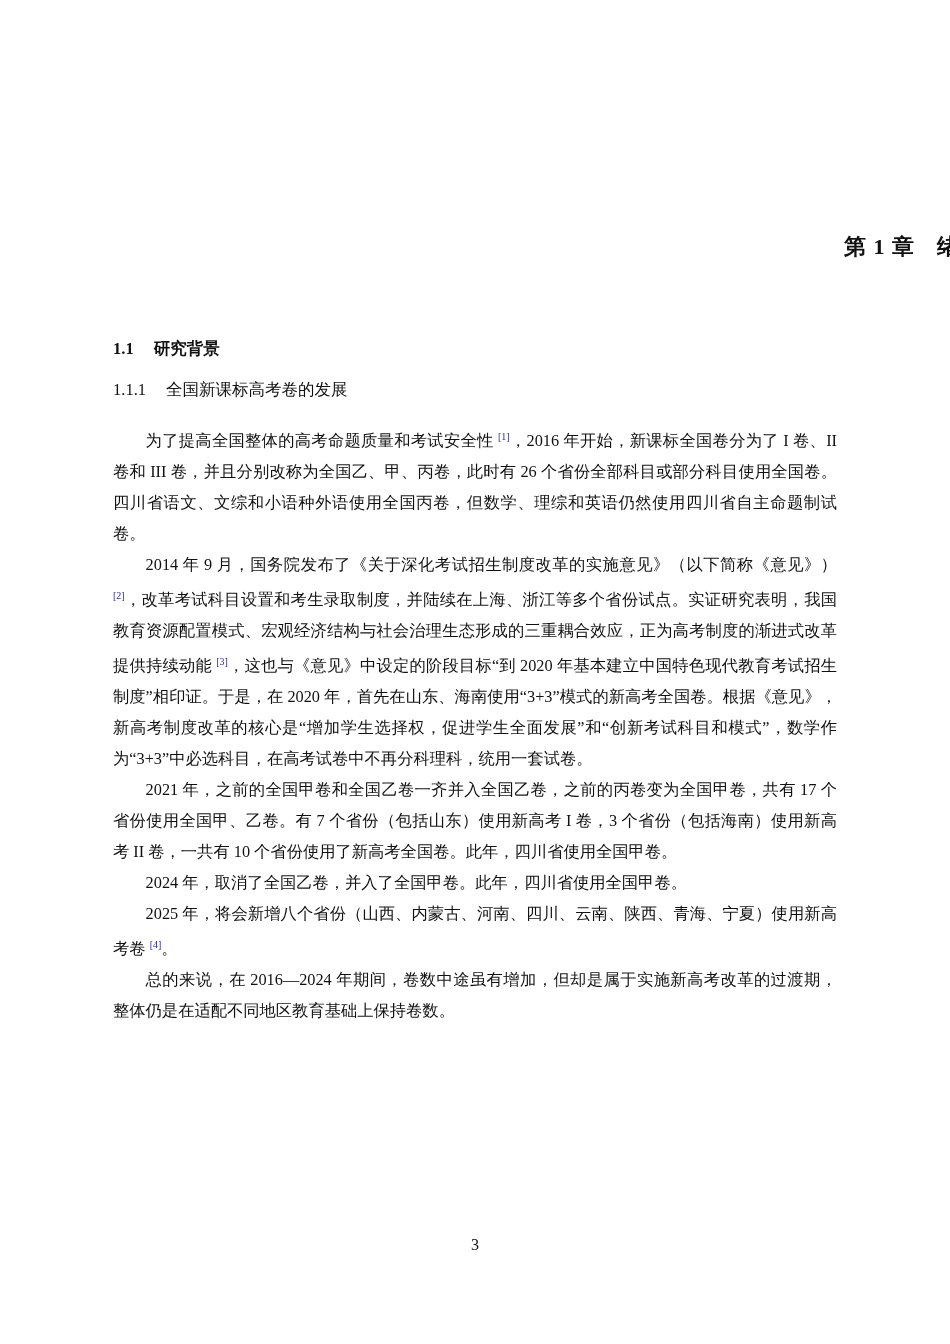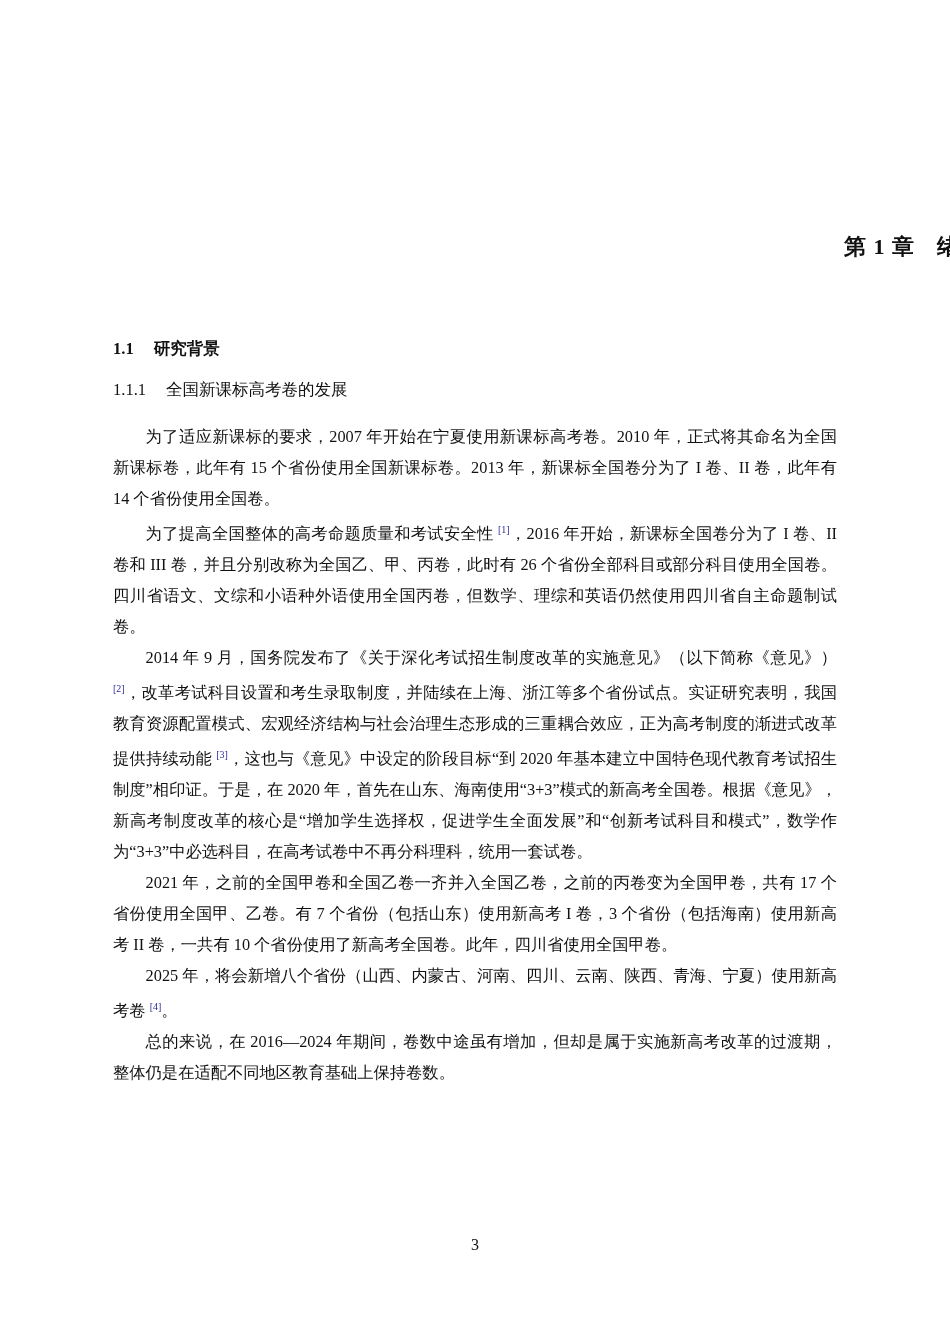--- a/index.html
+++ b/index.html
@@ -26,21 +26,21 @@
 
 <div class="h2">
   <span class="num">1.1</span><span>研究背景</span>
 </div>
 
 <div class="h3">
   <span class="num">1.1.1</span><span>全国新课标高考卷的发展</span>
 </div>
 
 <div class="body" id="body-text">
-    <p><span>为了适应新课标的要求，2007 年开始在宁夏使用新课标高考卷。2010 年，正式将其命名为全国新课标卷，此年有 15 个省份使用全国新课标卷。2013 年，新课标全国卷分为了 I 卷、II 卷，此年有 14 个省份使用全国卷。</span></p>
     <p><span>为了提高全国整体的高考命题质量和考试安全性 </span><span class="cite">[1]</span><span>，2016 年开始，新课标全国卷分为了 I 卷、II 卷和 III 卷，并且分别改称为全国乙、甲、丙卷，此时有 26 个省份全部科目或部分科目使用全国卷。四川省语文、文综和小语种外语使用全国丙卷，但数学、理综和英语仍然使用四川省自主命题制试卷。</span></p>
     <p><span>2014 年 9 月，国务院发布了《关于深化考试招生制度改革的实施意见》（以下简称《意见》）</span><span class="cite">[2]</span><span>，改革考试科目设置和考生录取制度，并陆续在上海、浙江等多个省份试点。实证研究表明，我国教育资源配置模式、宏观经济结构与社会治理生态形成的三重耦合效应，正为高考制度的渐进式改革提供持续动能 </span><span class="cite">[3]</span><span>，这也与《意见》中设定的阶段目标“到 2020 年基本建立中国特色现代教育考试招生制度”相印证。于是，在 2020 年，首先在山东、海南使用“3+3”模式的新高考全国卷。根据《意见》，新高考制度改革的核心是“增加学生选择权，促进学生全面发展”和“创新考试科目和模式”，数学作为“3+3”中必选科目，在高考试卷中不再分科理科，统用一套试卷。</span></p>
     <p><span>2021 年，之前的全国甲卷和全国乙卷一齐并入全国乙卷，之前的丙卷变为全国甲卷，共有 17 个省份使用全国甲、乙卷。有 7 个省份（包括山东）使用新高考 I 卷，3 个省份（包括海南）使用新高考 II 卷，一共有 10 个省份使用了新高考全国卷。此年，四川省使用全国甲卷。</span></p>
+    <p><span>2024 年，取消了全国乙卷，并入了全国甲卷。此年，四川省使用全国甲卷。</span></p>
     <p><span>2025 年，将会新增八个省份（山西、内蒙古、河南、四川、云南、陕西、青海、宁夏）使用新高考卷 </span><span class="cite">[4]</span><span>。</span></p>
     <p><span>总的来说，在 2016—2024 年期间，卷数中途虽有增加，但却是属于实施新高考改革的过渡期，整体仍是在适配不同地区教育基础上保持卷数。</span></p>
   </div>
 
 <div class="page-num">3</div>
 
 </body></html>

